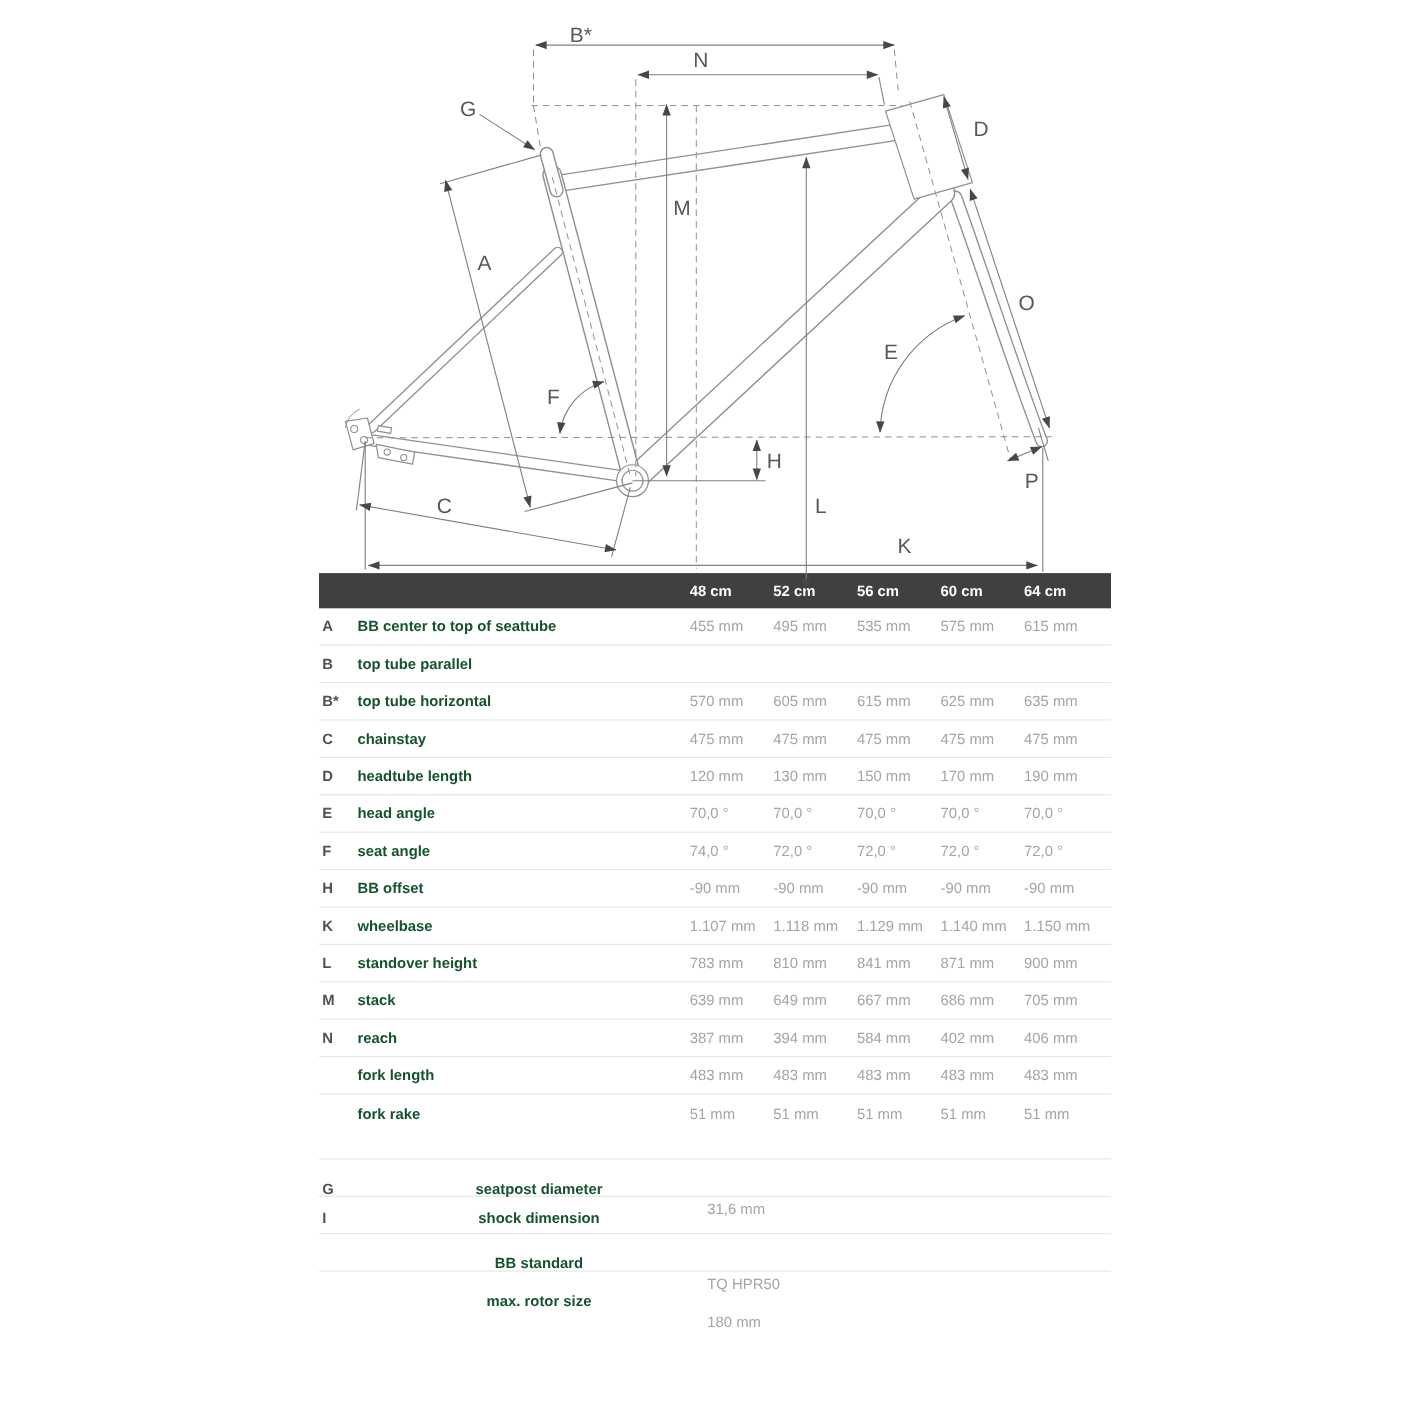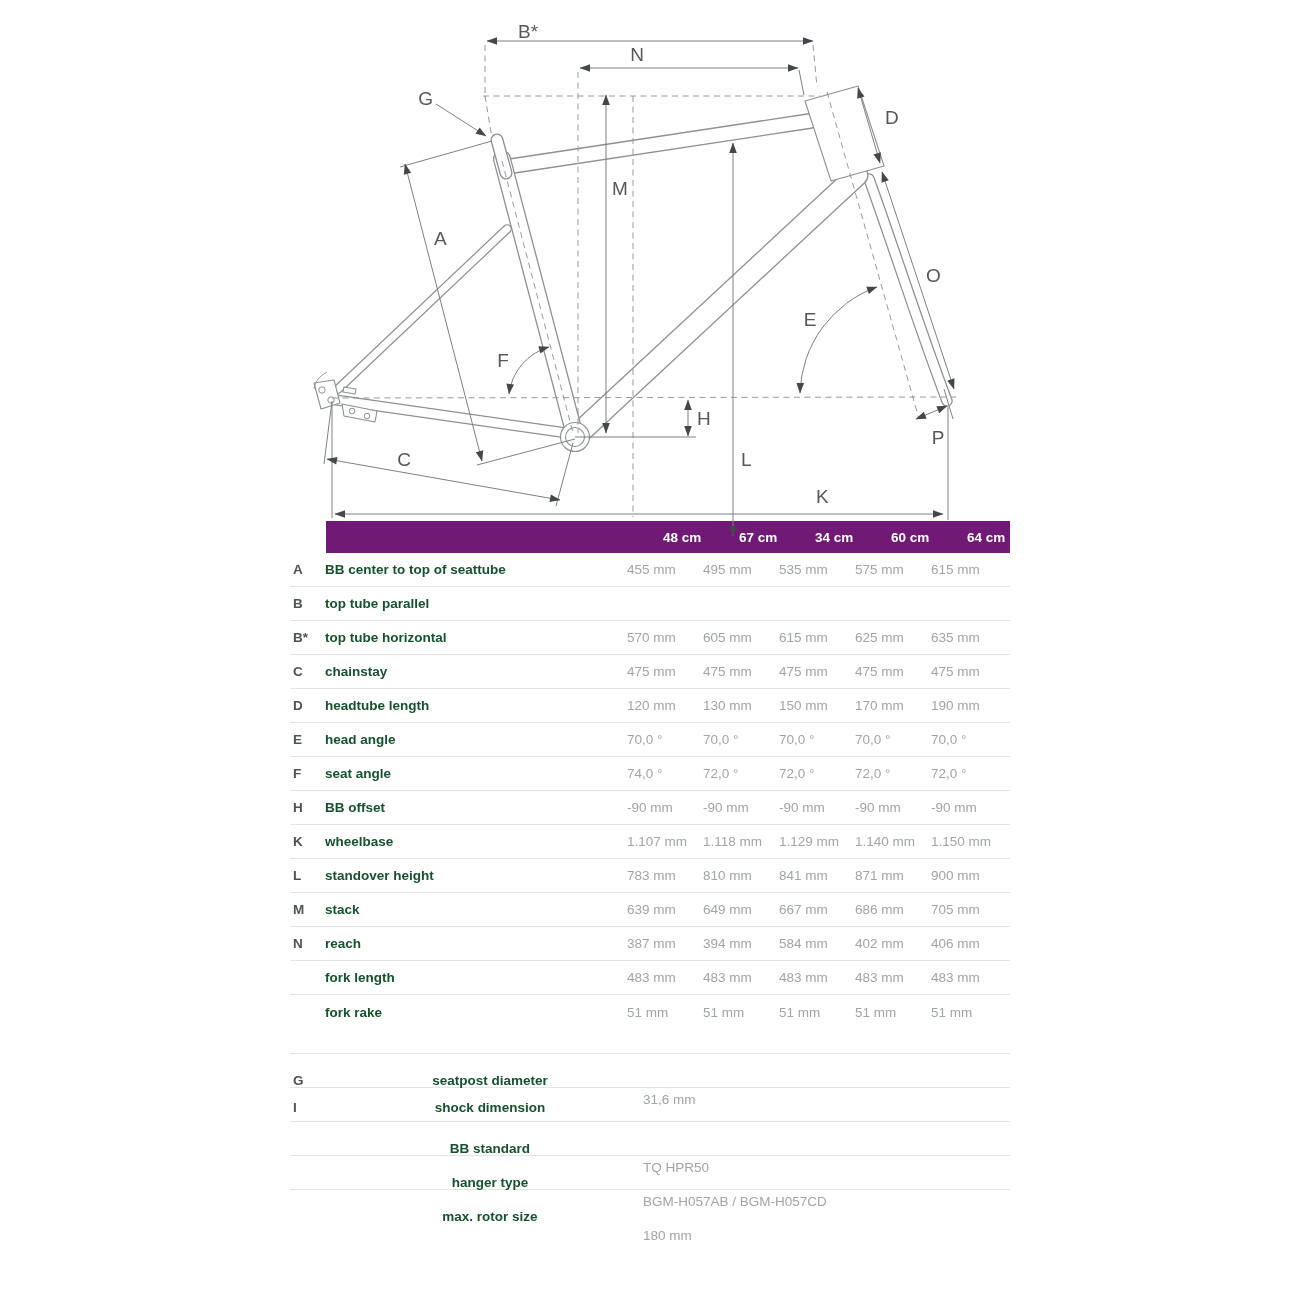--- a/index.html
+++ b/index.html
@@ -2,21 +2,21 @@
 <html><head>
 <meta charset="utf-8">
 <style>
   html,body{margin:0;padding:0;background:#fff;}
   .page{position:relative;width:1296px;height:1296px;background:#fff;overflow:hidden;
         font-family:"Liberation Sans",sans-serif;}
   svg.diagram{position:absolute;left:0;top:0;z-index:2;pointer-events:none;}
 
   .tables{position:absolute;left:290px;top:521px;width:720px;z-index:1;}
   .geo-header{display:grid;grid-template-columns:35px 302px 76px 76px 76px 76px 79px;
-              height:32px;align-items:center;background:#701a75;margin-left:36px;}
+              height:32px;align-items:center;background:#404040;}
   .geo-header .hval{color:#ffffff;font-weight:bold;font-size:13.5px;}
   .grow{display:grid;grid-template-columns:35px 302px 76px 76px 76px 76px 79px;
         height:34px;align-items:center;border-bottom:1px solid #e3e4e5;box-sizing:border-box;}
   #rows1 .grow:last-child{border-bottom:none;}
   .cell.letter{padding-left:3px;font-weight:bold;color:#4e5257;font-size:13.5px;}
   .cell.name{font-weight:bold;color:#14532d;font-size:13.5px;}
   .cell.val{color:#a2a5a8;font-size:13.5px;white-space:nowrap;}
   #rows2{margin-top:24px;}
   #rows2 .grow{grid-template-columns:35px 308px auto;border-bottom:none;border-top:1px solid #e3e4e5;}
   #rows2 .cell.name{padding-left:22px;text-align:center;}
@@ -139,22 +139,22 @@
       <text class="lbl" x="741" y="466" text-anchor="start">L</text>
       <text class="lbl" x="816" y="503" text-anchor="start">K</text>
     </g>
   </svg>
 
   <div class="tables">
     <div class="geo-header">
       <div class="hcell"></div>
       <div class="hcell"></div>
       <div class="hval">48 cm</div>
-      <div class="hval">67 cm</div>
-      <div class="hval">34 cm</div>
+      <div class="hval">52 cm</div>
+      <div class="hval">56 cm</div>
       <div class="hval">60 cm</div>
       <div class="hval">64 cm</div>
     </div>
     <div id="rows1">
     <div class="grow">
       <div class="cell letter">A</div>
       <div class="cell name">BB center to top of seattube</div>
       <div class="cell val">455 mm</div>
       <div class="cell val">495 mm</div>
       <div class="cell val">535 mm</div>
@@ -305,25 +305,20 @@
       <div class="cell val"></div>
     </div>
 
 
     <div class="grow">
       <div class="cell letter"></div>
       <div class="cell name">BB standard</div>
       <div class="cell val">TQ HPR50</div>
     </div>
 
-    <div class="grow">
-      <div class="cell letter"></div>
-      <div class="cell name">hanger type</div>
-      <div class="cell val">BGM-H057AB / BGM-H057CD</div>
-    </div>
 
     <div class="grow">
       <div class="cell letter"></div>
       <div class="cell name">max. rotor size</div>
       <div class="cell val">180 mm</div>
     </div>
   </div>
   </div>
 
 </div>

